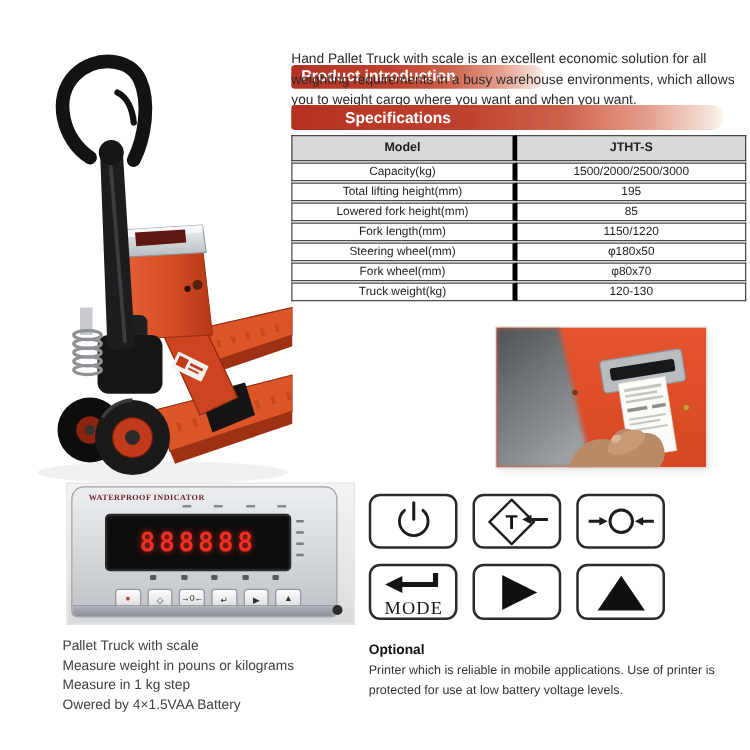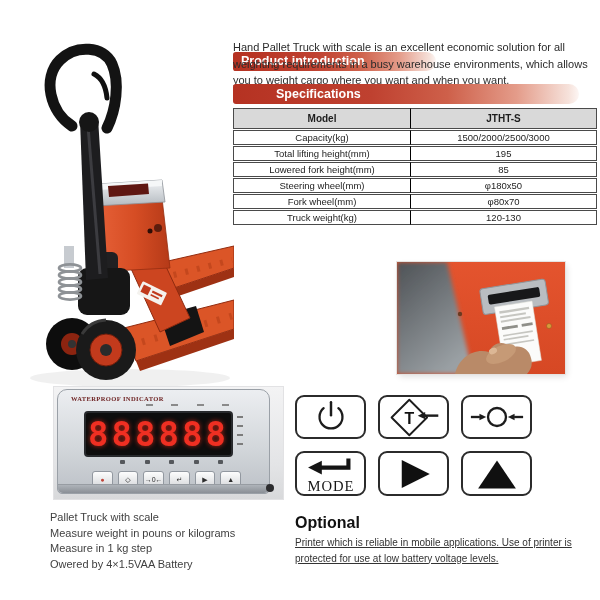--- a/index.html
+++ b/index.html
@@ -14,21 +14,21 @@
   #specs-banner{left:233px;top:84px;width:346px;height:20px;line-height:20px;padding-left:43px;}
 
   #intro-text{position:absolute;left:233px;top:28px;width:372px;font-size:11px;line-height:16.5px;color:#2b2b2b;}
 
   
   #spec-table{position:absolute;left:233px;top:107px;width:364px;border-collapse:separate;border-spacing:0 1px;
               font-size:9.5px;color:#1d1d1d;}
   #spec-table th,#spec-table td{border-top:1px solid #4a4a4a;border-bottom:1px solid #4a4a4a;text-align:center;
               padding:1px 2px;height:11px;}
   #spec-table th{background:#d9d9d9;height:17px;font-weight:bold;font-size:10px;}
-  #spec-table th:first-child,#spec-table td:first-child{border-left:1px solid #4a4a4a;border-right:1px solid #000000;width:172px;}
+  #spec-table th:first-child,#spec-table td:first-child{border-left:1px solid #4a4a4a;border-right:4px solid #000000;width:172px;}
   #spec-table th:last-child,#spec-table td:last-child{border-right:1px solid #4a4a4a;text-align:center;}
 
   
   #truck-figure{position:absolute;left:10px;top:16px;width:224px;height:378px;}
 
   
   #printer-photo{position:absolute;left:397px;top:262px;width:168px;height:112px;
                  box-shadow:0 0 0 1px #e6e3e1, 2px 3px 6px rgba(0,0,0,.12);}
 
   
@@ -39,21 +39,21 @@
               background:linear-gradient(180deg,#eceef1 0%,#d3d7db 55%,#bcc1c7 100%);
               border:1px solid #9aa0a7;border-radius:10px 10px 5px 5px;}
   .ind-device::after{content:"";position:absolute;right:-5px;bottom:1px;width:8px;height:8px;
               background:#2c2c2e;border-radius:50%;}
   .ind-label{position:absolute;top:5px;left:13px;font-size:6.5px;font-weight:bold;color:#6e2323;
              letter-spacing:.4px;font-family:"Liberation Serif",serif;}
   .ind-topmarks{position:absolute;top:14px;left:88px;right:40px;display:flex;justify-content:space-between;}
   .ind-topmarks i{width:7px;height:2px;background:#8a8a8a;}
   .ind-display{position:absolute;left:26px;right:36px;top:21px;height:42px;background:#0d0d0d;
                border:2px solid #27292c;border-radius:4px;display:flex;align-items:center;justify-content:center;}
-  .ind-display .digits{font-family:"DejaVu Sans Mono",monospace;font-weight:bold;font-size:34px;
+  .ind-display .digits{font-family:"DejaVu Sans Mono",monospace;font-weight:bold;font-size:21px;
                color:#ef2f22;letter-spacing:3px;text-shadow:0 0 5px rgba(240,45,25,.75);}
   .ind-sidemarks{position:absolute;right:26px;top:26px;display:flex;flex-direction:column;gap:7px;}
   .ind-sidemarks i{width:6px;height:2px;background:#7c7c7c;}
   .ind-legend{position:absolute;top:70px;left:62px;right:46px;display:flex;justify-content:space-between;}
   .ind-legend i{width:5px;height:4px;background:#55585c;border-radius:1px;}
   .ind-keys{position:absolute;left:34px;right:28px;top:81px;display:flex;gap:5px;}
   .ind-key{flex:1;height:15px;background:linear-gradient(180deg,#fdfdfd,#d7d9dc);
            border:1px solid #9298a0;border-radius:3px;display:flex;align-items:center;justify-content:center;
            font-size:7px;color:#2d2d2d;}
   .ind-keys .ind-key:first-child{color:#c0453a;}
@@ -64,22 +64,22 @@
   #keypad{position:absolute;left:295px;top:395px;width:237px;display:grid;
           grid-template-columns:71px 71px 71px;grid-template-rows:44px 45px;gap:12px 12px;}
   .key{background:#fff;border:2px solid #2b2b2b;border-radius:9px;display:flex;
        align-items:center;justify-content:center;box-sizing:border-box;cursor:pointer;}
   .key svg{display:block;}
 
   
   #left-notes{position:absolute;left:50px;top:510px;font-size:11px;line-height:15.5px;color:#3f3f3f;}
   #left-notes div{white-space:pre;}
   #optional-block{position:absolute;left:295px;top:514px;width:300px;}
-  #optional-title{font-size:16px;font-weight:bold;color:#111;margin:0 0 3px 0;}
-  #optional-text{font-size:10px;line-height:15.5px;color:#333;margin:0;text-decoration:underline;}
+  #optional-title{font-size:11px;font-weight:bold;color:#111;margin:0 0 3px 0;}
+  #optional-text{font-size:10px;line-height:15.5px;color:#333;margin:0;}
 </style>
 </head>
 <body>
 
 <div id="truck-figure">
 <svg width="224" height="378" viewBox="0 0 224 378">
   <defs>
     <linearGradient id="redv" x1="0" y1="0" x2="1" y2="0">
       <stop offset="0" stop-color="#e8633a"></stop>
           <stop offset="0.55" stop-color="#d64d24"></stop>
@@ -174,20 +174,24 @@
         <td>Capacity(kg)</td>
         <td>1500/2000/2500/3000</td>
       </tr>
   <tr>
         <td>Total lifting height(mm)</td>
         <td>195</td>
       </tr>
   <tr>
         <td>Lowered fork height(mm)</td>
         <td>85</td>
+      </tr>
+  <tr>
+        <td>Fork length(mm)</td>
+        <td>1150/1220</td>
       </tr>
   <tr>
         <td>Steering wheel(mm)</td>
         <td>φ180x50</td>
       </tr>
   <tr>
         <td>Fork wheel(mm)</td>
         <td>φ80x70</td>
       </tr>
   <tr>

